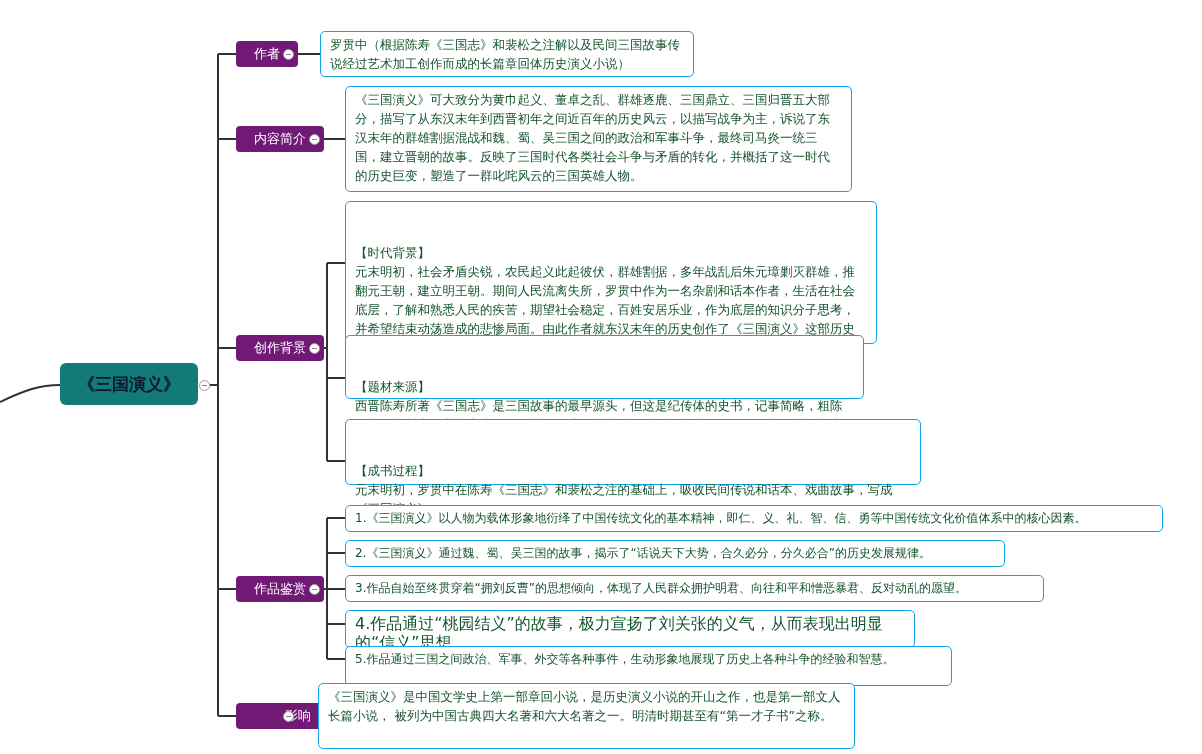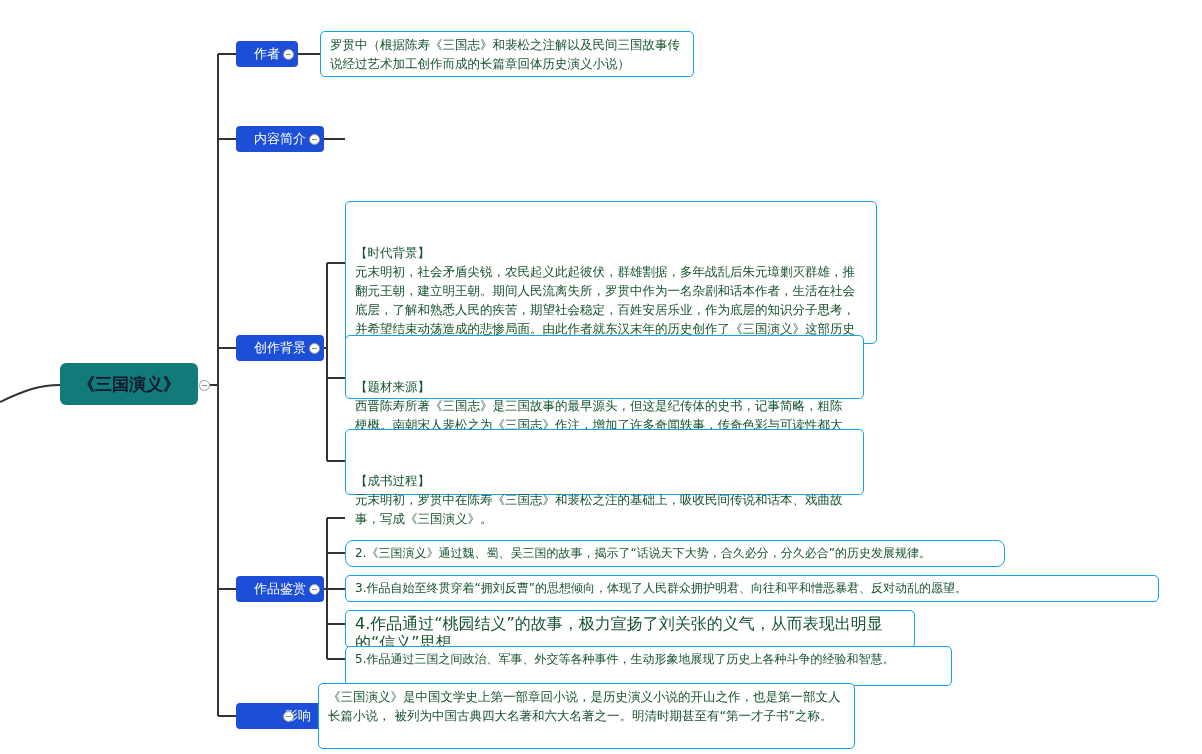--- a/index.html
+++ b/index.html
@@ -3,21 +3,21 @@
 <meta charset="utf-8">
 <style>
   html, body { margin:0; padding:0; background:#ffffff; }
   body { width:1202px; height:754px; position:relative; overflow:hidden;
          font-family:"DejaVu Sans","Liberation Sans",sans-serif; color:#222; }
   .canvas { position:absolute; left:0; top:0; width:1202px; height:754px; }
   svg.lines { position:absolute; left:0; top:0; }
   .root { position:absolute; left:60px; top:363px; width:138px; height:42px; background:#127b7a;
           border-radius:6px; color:#0f172a; font-weight:bold; font-size:17px;
           display:flex; align-items:center; justify-content:center; }
-  .branch { position:absolute; height:26px; background:#1d4ed8; color:#fff; border-radius:4px;
+  .branch { position:absolute; height:26px; background:#701a75; color:#fff; border-radius:4px;
             font-size:13px; display:flex; align-items:center; justify-content:center; padding:0 8px; }
   .toggle { position:absolute; width:11px; height:11px; border:1px solid #999; border-radius:50%;
             background:#fff; box-sizing:border-box; }
   .toggle::after { content:""; position:absolute; left:2px; right:2px; top:4px; height:1px; background:#888; }
   .leaf { position:absolute; border:1px solid #0ea5e9; border-radius:5px; background:#fff;
           font-size:12.5px; line-height:19px; padding:3px 9px; box-sizing:border-box; color:#14532d;
           white-space:pre-wrap; }
   .leaf .head { display:block; }
   .watermark { position:absolute; left:843px; top:683px; font-size:30px; color:#dcdcdc;
                text-shadow:1px 1px 0 #9a9a9a; letter-spacing:1px; font-weight:bold; }
@@ -60,37 +60,39 @@
 
   <div class="root">《三国演义》</div>
   <div class="toggle" style="left:199px;top:380px;"></div>
 
   <div class="branch" style="left:236px;top:41px;width:46px;">作者</div>
   <div class="toggle" style="left:283px;top:49px;"></div>
   <div class="leaf" style="left:320px;top:31px;width:374px;height:46px;">罗贯中（根据陈寿《三国志》和裴松之注解以及民间三国故事传说经过艺术加工创作而成的长篇章回体历史演义小说）</div>
 
   <div class="branch" style="left:236px;top:126px;width:72px;">内容简介</div>
   <div class="toggle" style="left:309px;top:134px;"></div>
+  <div class="leaf" style="left:345px;top:86px;width:507px;height:106px;">《三国演义》可大致分为黄巾起义、董卓之乱、群雄逐鹿、三国鼎立、三国归晋五大部分，描写了从东汉末年到西晋初年之间近百年的历史风云，以描写战争为主，诉说了东汉末年的群雄割据混战和魏、蜀、吴三国之间的政治和军事斗争，最终司马炎一统三国，建立晋朝的故事。反映了三国时代各类社会斗争与矛盾的转化，并概括了这一时代的历史巨变，塑造了一群叱咤风云的三国英雄人物。</div>
 
   <div class="branch" style="left:236px;top:335px;width:72px;">创作背景</div>
   <div class="toggle" style="left:309px;top:343px;"></div>
   <div class="leaf" style="left:345px;top:201px;width:532px;height:143px;">
     <span class="head">【时代背景】</span><span>元末明初，社会矛盾尖锐，农民起义此起彼伏，群雄割据，多年战乱后朱元璋剿灭群雄，推翻元王朝，建立明王朝。期间人民流离失所，罗贯中作为一名杂剧和话本作者，生活在社会底层，了解和熟悉人民的疾苦，期望社会稳定，百姓安居乐业，作为底层的知识分子思考，并希望结束动荡造成的悲惨局面。由此作者就东汉末年的历史创作了《三国演义》这部历史小说。</span>
   </div>
   <div class="leaf" style="left:345px;top:335px;width:519px;height:64px;">
     <span class="head">【题材来源】</span><span>西晋陈寿所著《三国志》是三国故事的最早源头，但这是纪传体的史书，记事简略，粗陈梗概。南朝宋人裴松之为《三国志》作注，增加了许多奇闻轶事，传奇色彩与可读性都大大增强。</span>
   </div>
-  <div class="leaf" style="left:345px;top:429px;width:519px;height:66px;">
+  <div class="leaf" style="left:345px;top:419px;width:576px;height:66px;">
     <span class="head">【成书过程】</span><span>元末明初，罗贯中在陈寿《三国志》和裴松之注的基础上，吸收民间传说和话本、戏曲故事，写成《三国演义》。</span>
   </div>
 
   <div class="branch" style="left:236px;top:576px;width:72px;font-family:Liberation Mono, monospace;">作品鉴赏</div>
   <div class="toggle" style="left:309px;top:584px;"></div>
-  <div class="leaf" style="left:345px;top:540px;width:660px;height:27px;font-size:12px;padding-top:3px;border-radius:8px;">2.《三国演义》通过魏、蜀、吴三国的故事，揭示了“话说天下大势，合久必分，分久必合”的历史发展规律。</div>
-  <div class="leaf" style="left:345px;top:575px;width:814px;height:27px;font-size:12px;padding-top:3px;">3.作品自始至终贯穿着“拥刘反曹”的思想倾向，体现了人民群众拥护明君、向往和平和憎恶暴君、反对动乱的愿望。</div>
+  <div class="leaf" style="left:345px;top:505px;width:818px;height:27px;font-size:12px;padding-top:3px;">1.《三国演义》以人物为载体形象地衍绎了中国传统文化的基本精神，即仁、义、礼、智、信、勇等中国传统文化价值体系中的核心因素。</div>
+  <div class="leaf" style="left:345px;top:540px;width:660px;height:27px;font-size:12px;padding-top:3px;">2.《三国演义》通过魏、蜀、吴三国的故事，揭示了“话说天下大势，合久必分，分久必合”的历史发展规律。</div>
+  <div class="leaf" style="left:345px;top:575px;width:699px;height:27px;font-size:12px;padding-top:3px;">3.作品自始至终贯穿着“拥刘反曹”的思想倾向，体现了人民群众拥护明君、向往和平和憎恶暴君、反对动乱的愿望。</div>
   <div class="leaf" style="left:345px;top:610px;width:570px;height:38px;font-size:16px;padding-top:3px;">4.作品通过“桃园结义”的故事，极力宣扬了刘关张的义气，从而表现出明显的“信义”思想。</div>
   <div class="leaf" style="left:345px;top:646px;width:607px;height:40px;font-size:12px;padding-top:3px;">5.作品通过三国之间政治、军事、外交等各种事件，生动形象地展现了历史上各种斗争的经验和智慧。</div>
 
   <div class="branch" style="left:236px;top:703px;width:46px;padding-left:39px;">影响</div>
   <div class="toggle" style="left:283px;top:711px;"></div>
   <div class="leaf" style="left:318px;top:683px;width:537px;height:66px;">《三国演义》是中国文学史上第一部章回小说，是历史演义小说的开山之作，也是第一部文人长篇小说， 被列为中国古典四大名著和六大名著之一。明清时期甚至有“第一才子书”之称。</div>
 
 </div>
 
 </body></html>

